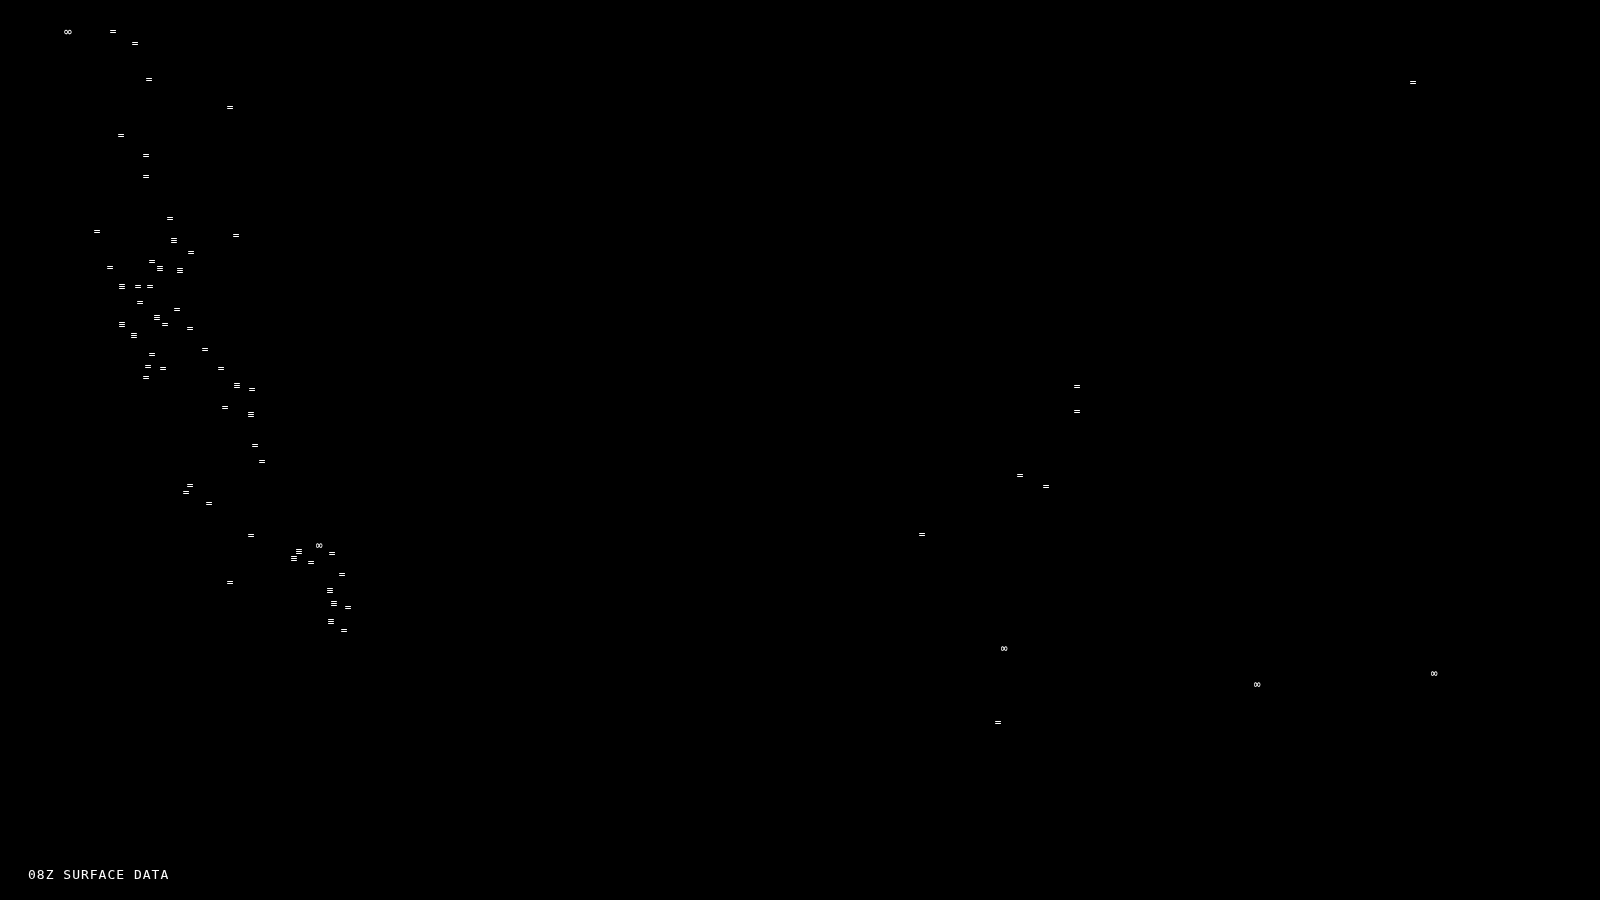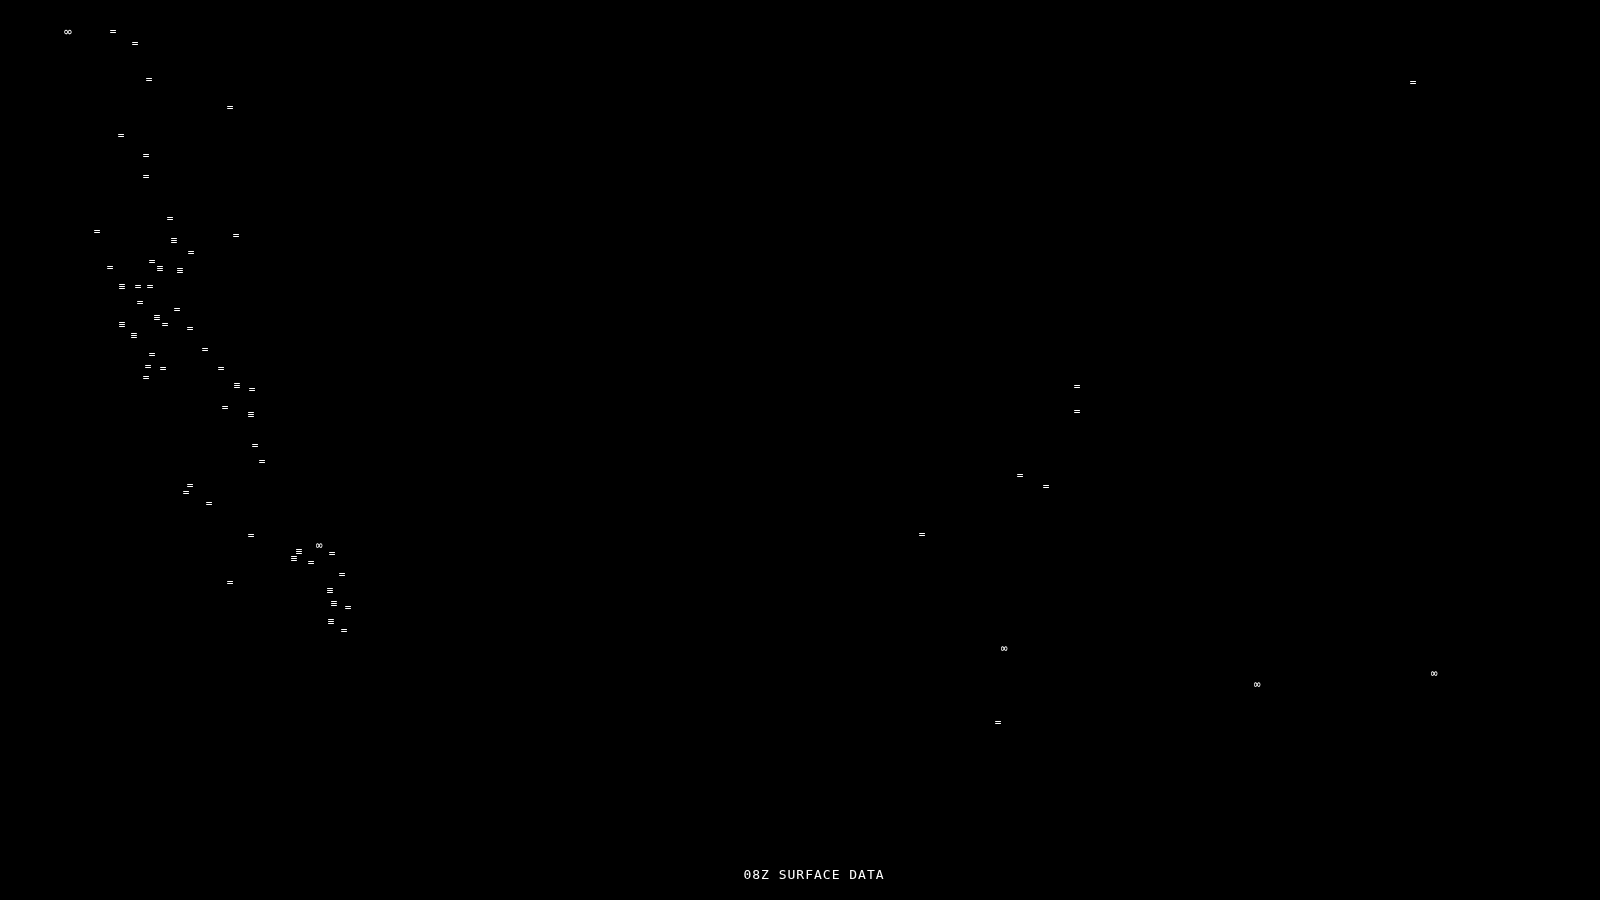--- a/index.html
+++ b/index.html
@@ -25,21 +25,21 @@
     transform: translate(-50%, -50%);
     user-select: none;
   }
   .station.md  { font-size: 11px; }
   .station.lg  { font-size: 13px; }
   #caption {
     position: absolute;
     left: 0;
     right: 0;
     bottom: 18px;
-    text-align: center;
+    text-align: left;
     color: #ffffff;
     font-family: "DejaVu Sans Mono", "Liberation Mono", monospace;
     font-size: 13px;
     letter-spacing: 1px;
     margin-left: 28px;
   }
 </style>
 </head>
 <body>
 

